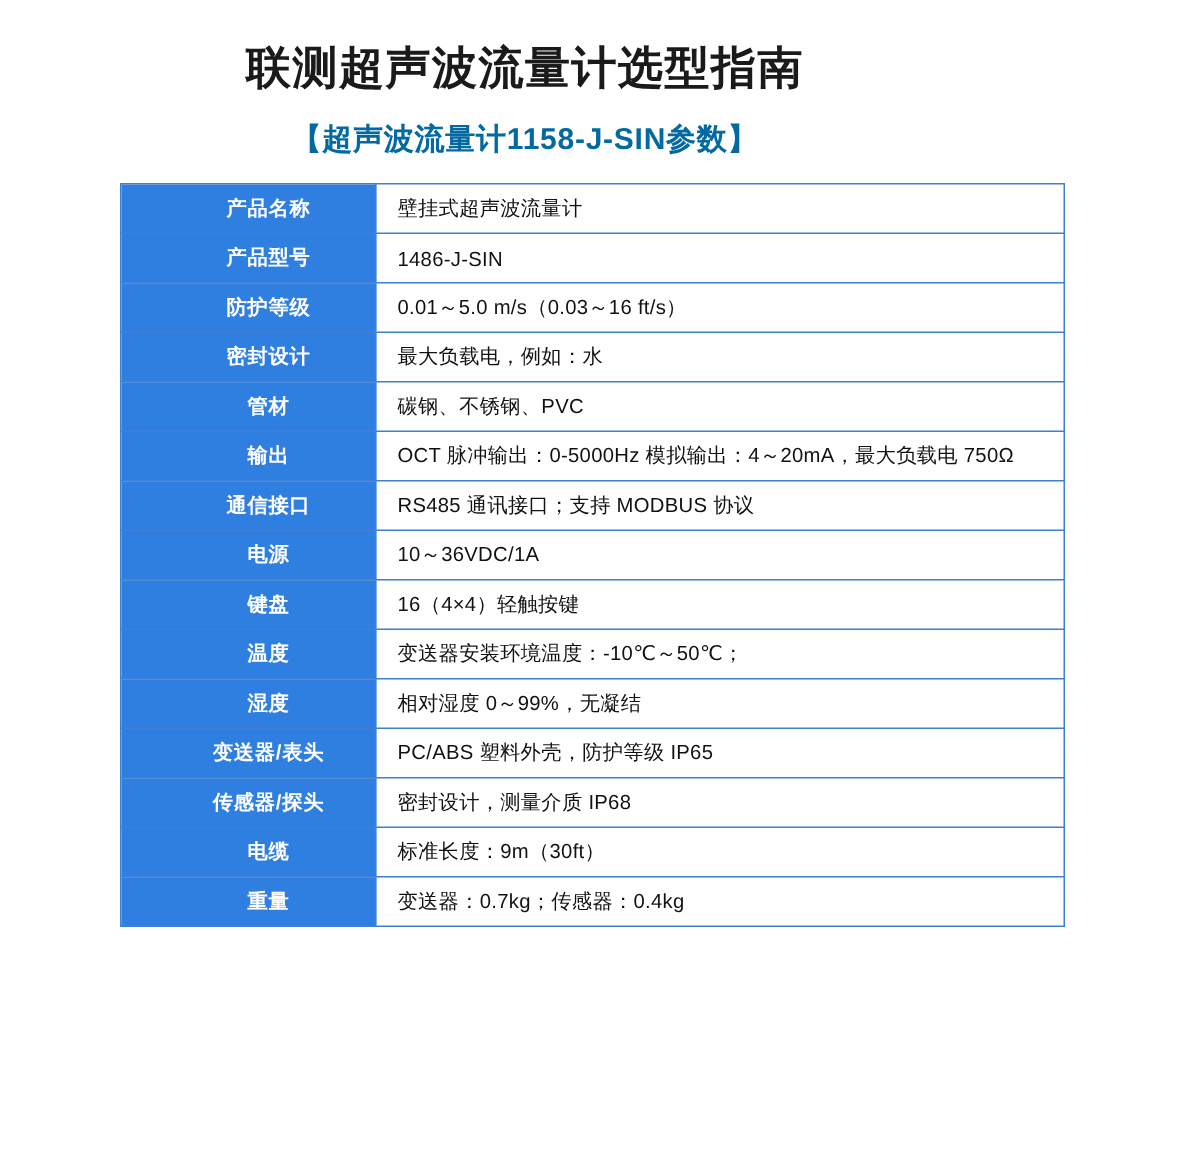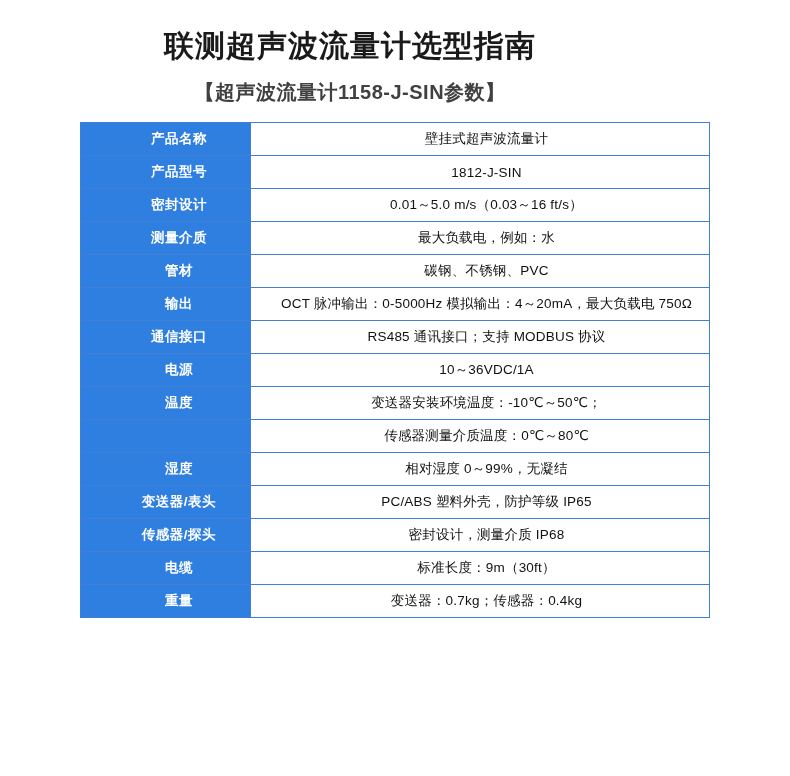--- a/index.html
+++ b/index.html
@@ -26,21 +26,21 @@
     font-weight: bold;
     color: #1a1a1a;
     letter-spacing: 1px;
     padding-top: 26px;
     line-height: 1.3;
   }
   .subtitle {
     text-align: center;
     font-size: 20px;
     font-weight: bold;
-    color: #404040;
+    color: #0369a1;
     padding-top: 14px;
     padding-bottom: 16px;
     letter-spacing: 0.5px;
   }
   .table-wrap {
     margin: 0 80px;
   }
   table.spec {
     width: 630px;
     border-collapse: collapse;
@@ -59,21 +59,21 @@
     text-align: center;
     font-weight: bold;
     font-size: 14px;
     letter-spacing: 0.5px;
     padding-left: 28px;
   }
   td.value {
     background: #ffffff;
     color: #111111;
     padding-left: 14px;
-    text-align: center;
+    text-align: left;
     letter-spacing: 0.2px;
   }
   td.label.empty {
     background: #2f7fe0;
   }
 </style>
 </head>
 <body>
 
 <div class="page">
@@ -83,53 +83,53 @@
 
   <div class="table-wrap">
     <table class="spec">
       <tbody>
         <tr>
           <td class="label">产品名称</td>
           <td class="value">壁挂式超声波流量计</td>
         </tr>
         <tr>
           <td class="label">产品型号</td>
-          <td class="value">1812-J-SIN</td>
+          <td class="value">1486-J-SIN</td>
+        </tr>
+        <tr>
+          <td class="label">防护等级</td>
+          <td class="value">0.01～5.0 m/s（0.03～16 ft/s）</td>
         </tr>
         <tr>
           <td class="label">密封设计</td>
-          <td class="value">0.01～5.0 m/s（0.03～16 ft/s）</td>
-        </tr>
-        <tr>
-          <td class="label">测量介质</td>
           <td class="value">最大负载电，例如：水</td>
         </tr>
         <tr>
           <td class="label">管材</td>
           <td class="value">碳钢、不锈钢、PVC</td>
         </tr>
         <tr>
           <td class="label">输出</td>
           <td class="value">OCT 脉冲输出：0-5000Hz 模拟输出：4～20mA，最大负载电 750Ω</td>
         </tr>
         <tr>
           <td class="label">通信接口</td>
           <td class="value">RS485 通讯接口；支持 MODBUS 协议</td>
         </tr>
         <tr>
           <td class="label">电源</td>
           <td class="value">10～36VDC/1A</td>
         </tr>
         <tr>
+          <td class="label">键盘</td>
+          <td class="value">16（4×4）轻触按键</td>
+        </tr>
+        <tr>
           <td class="label">温度</td>
           <td class="value">变送器安装环境温度：-10℃～50℃；</td>
-        </tr>
-        <tr>
-          <td class="label empty"></td>
-          <td class="value">传感器测量介质温度：0℃～80℃</td>
         </tr>
         <tr>
           <td class="label">湿度</td>
           <td class="value">相对湿度 0～99%，无凝结</td>
         </tr>
         <tr>
           <td class="label">变送器/表头</td>
           <td class="value">PC/ABS 塑料外壳，防护等级 IP65</td>
         </tr>
         <tr>

